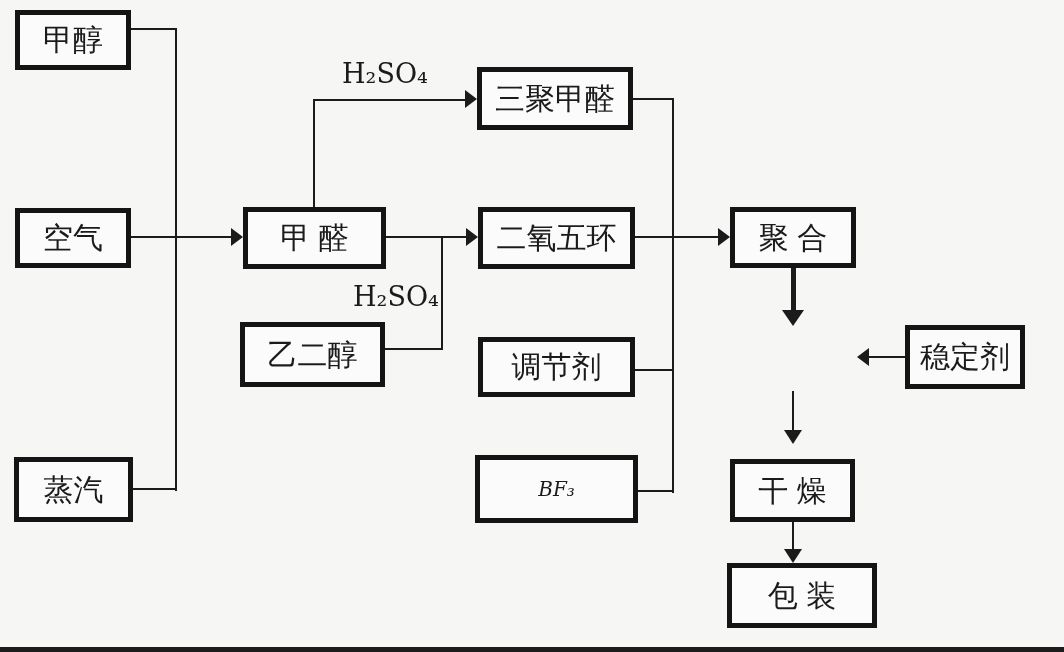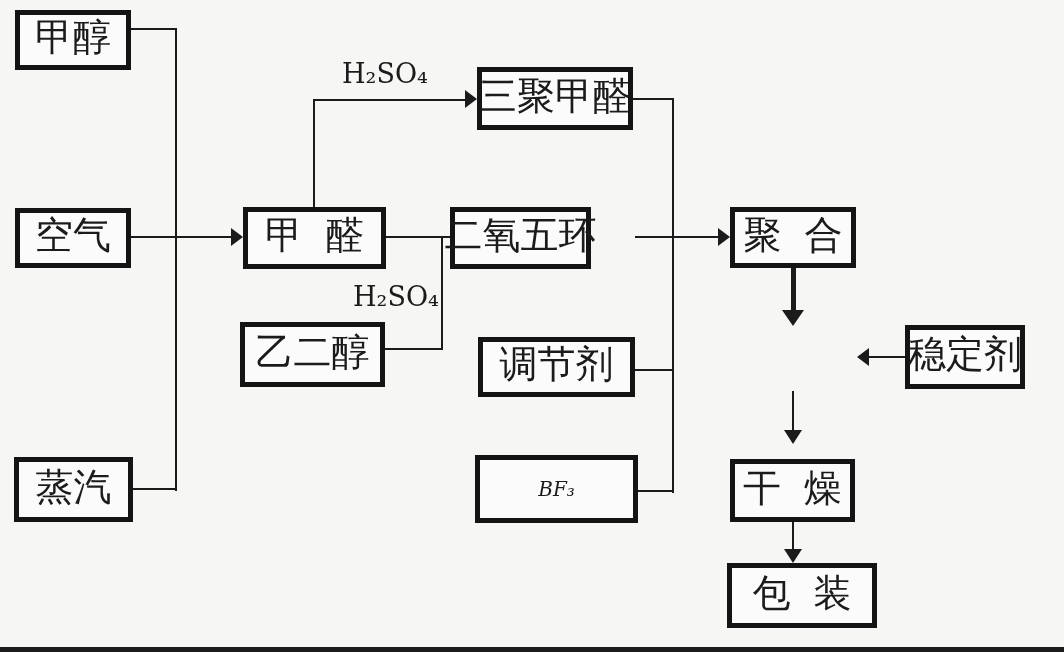--- a/index.html
+++ b/index.html
@@ -18,25 +18,25 @@
     position:absolute;
     box-sizing:border-box;
     background:#fbfbfb;
     border:5px solid #141414;
     display:flex;
     align-items:center;
     justify-content:center;
     color:#1b1b1b;
   }
   .node-label{
-    font-size:38px;
+    font-size:30px;
     line-height:1;
     white-space:pre;
     color:#1b1b1b;
-    font-family:Liberation Mono, monospace;
+    font-family:Liberation Sans, sans-serif;
   }
   .formula .node-label,
   .elabel{
     font-family:"DejaVu Serif","Liberation Serif",serif;
   }
   .formula .node-label{font-size:20px;font-style:italic;}
   .elabel{
     position:absolute;
     font-size:27px;
     color:#1b1b1b;
@@ -138,21 +138,21 @@
   </div>
 
   <div class="node" style="left:240px;top:322px;width:145px;height:65px">
     <span class="node-label">乙二醇</span>
   </div>
 
   <div class="node" style="left:477px;top:67px;width:156px;height:63px">
     <span class="node-label">三聚甲醛</span>
   </div>
 
-  <div class="node" style="left:450px;top:207px;width:141px;height:62px">
+  <div class="node" style="left:478px;top:207px;width:157px;height:62px">
     <span class="node-label">二氧五环</span>
   </div>
 
   <div class="node" style="left:478px;top:337px;width:157px;height:60px">
     <span class="node-label">调节剂</span>
   </div>
 
   <div class="node formula" style="left:475px;top:455px;width:163px;height:68px">
     <span class="node-label">BF₃</span>
   </div>

